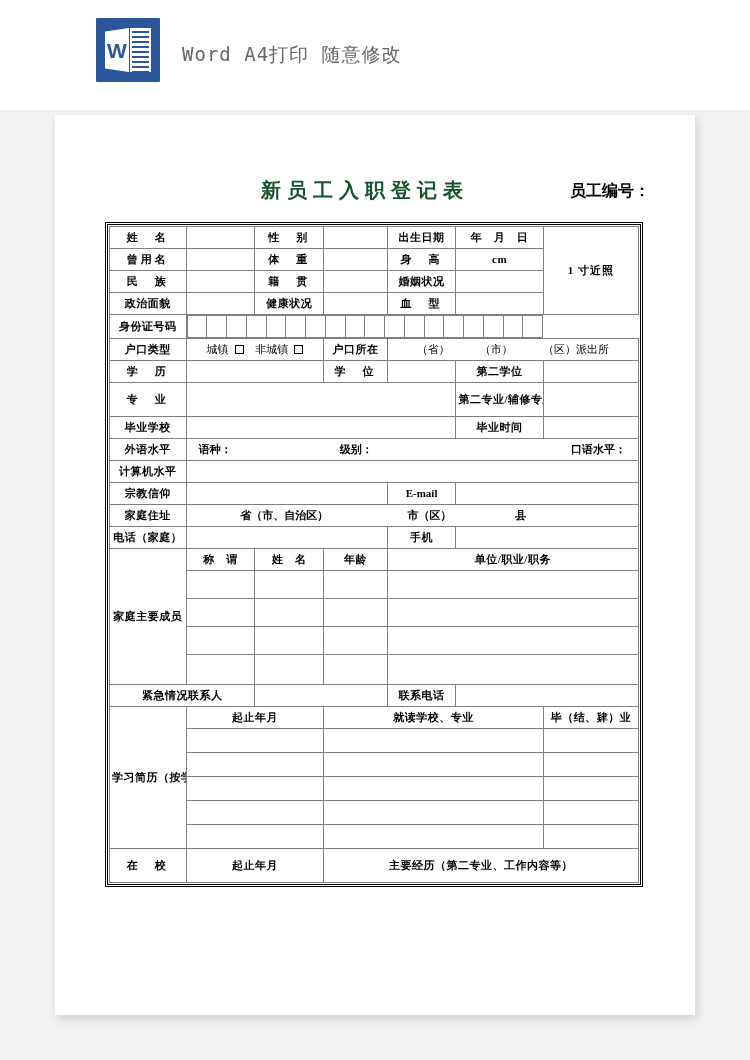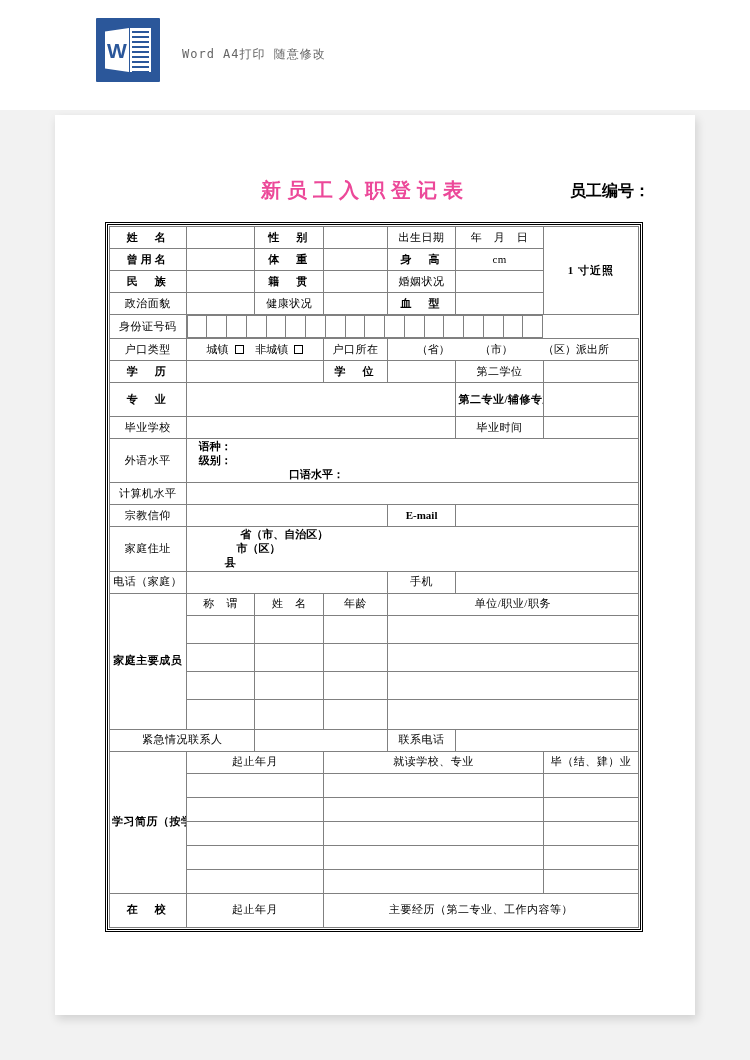--- a/index.html
+++ b/index.html
@@ -75,21 +75,21 @@
     font-size: 29px;
     color: #3b3b3b;
     line-height: 1.12;
     letter-spacing: 0px;
     white-space: nowrap;
   }
   .hdr-sub {
     margin-top: 9px;
     text-align: center;
     font-family: "DejaVu Sans Mono", "Liberation Mono", monospace;
-    font-size: 12px;
+    font-size: 19px;
     color: #666666;
     letter-spacing: 1px;
     white-space: nowrap;
   }
 
   
   .sheet {
     position: absolute;
     left: 55px; top: 115px;
     width: 640px; height: 900px;
@@ -104,21 +104,21 @@
     display: flex;
     align-items: flex-end;
     padding: 0 45px 0 45px;
   }
   .doc-title {
     flex: 1;
     text-align: center;
     font-size: 20px;
     font-weight: bold;
     letter-spacing: 6px;
-    color: #ec4899;
+    color: #14532d;
     padding-left: 60px;
   }
   .emp-no {
     font-size: 16px;
     font-weight: bold;
     color: #000;
     white-space: nowrap;
     padding-bottom: 2px;
   }
 
@@ -142,21 +142,21 @@
     font-size: 11px;
     color: #000;
     text-align: center;
     vertical-align: middle;
     padding: 1px 2px;
     line-height: 1.25;
     overflow: hidden;
     white-space: nowrap;
   }
   td.lbl { font-weight: bold; letter-spacing: 3px; }
-  td.lbl-tight { font-weight: normal; letter-spacing: 0.5px; }
+  td.lbl-tight { font-weight: bold; letter-spacing: 0.5px; }
   td.blank { }
   td.photo { font-weight: bold; letter-spacing: 1px; font-size: 11px; }
   td.idcell { padding: 0; width: 1.6%; }
   td.two-line { white-space: normal; line-height: 1.2; letter-spacing: 0.5px; font-weight: bold; }
   td.vert {
     white-space: normal;
     font-weight: bold;
     letter-spacing: 0.5px;
     line-height: 1.35;
     padding: 2px 1px;
@@ -164,23 +164,23 @@
   }
   .spread {
     display: flex;
     justify-content: space-around;
     align-items: center;
     padding: 0 12px;
     font-weight: normal;
   }
   .spread-l {
     display: flex;
+    align-items: center;
     padding: 0 10px;
     font-weight: bold;
-    flex-direction: column;
   }
   .spread-l span { display: inline-block; }
   .chk { display: inline-block; width: 9px; height: 9px; border: 1px solid #000; margin-left: 6px; vertical-align: -1px; }
   .bold { font-weight: bold; }
 </style>
 </head>
 <body>
 
 <div id="root">
 

